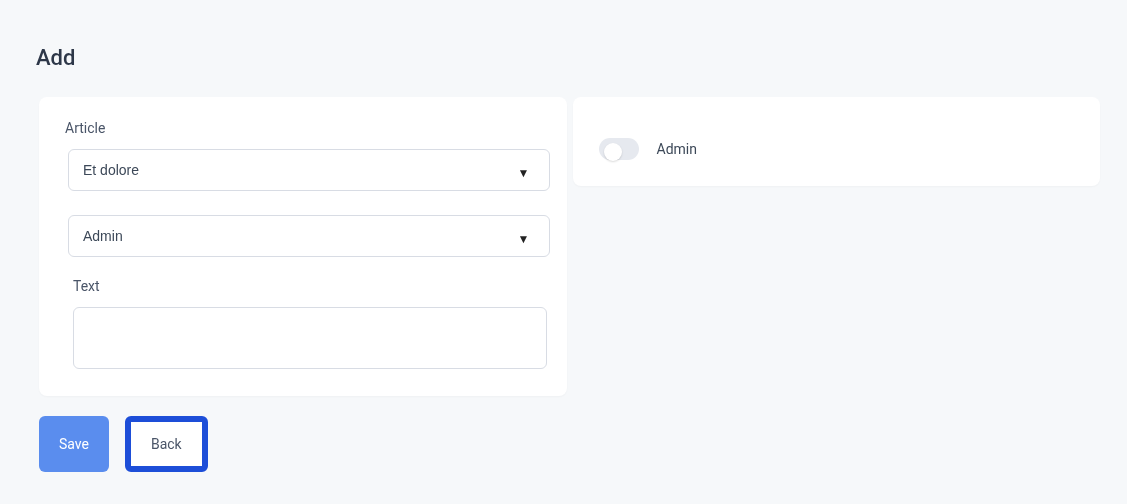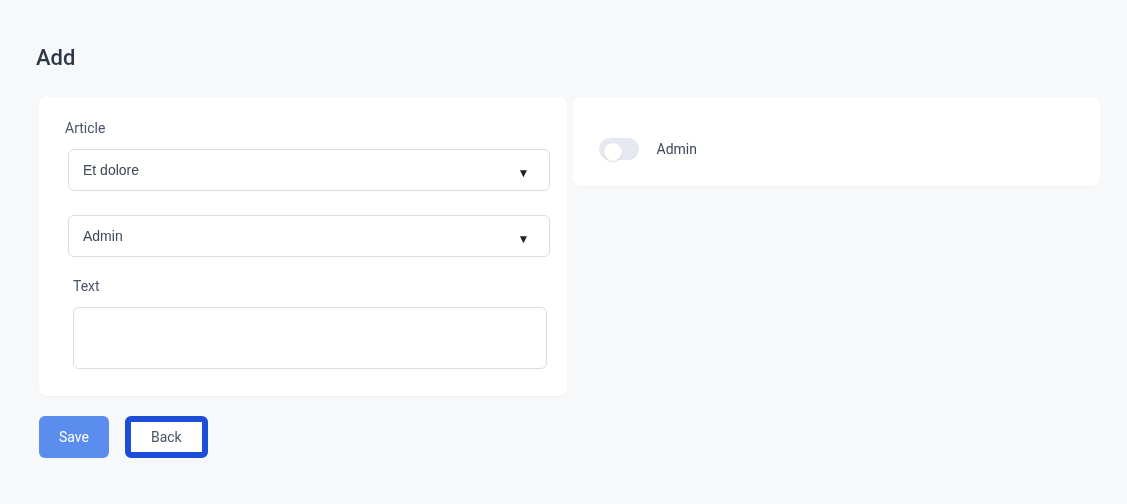--- a/index.html
+++ b/index.html
@@ -146,21 +146,21 @@
     .switch-label {
       font-size: 14px;
       color: #3c4858;
     }
     .actions {
       margin-top: 14px;
       display: flex;
       gap: 10px;
     }
     .btn {
-      height: 42px;
+      height: 56px;
       padding: 0 20px;
       border-radius: 6px;
       font-size: 14px;
       cursor: pointer;
       font-family: inherit;
       border: 1px solid transparent;
     }
     .btn-primary {
       background: #5a8dee;
       color: #fff;

